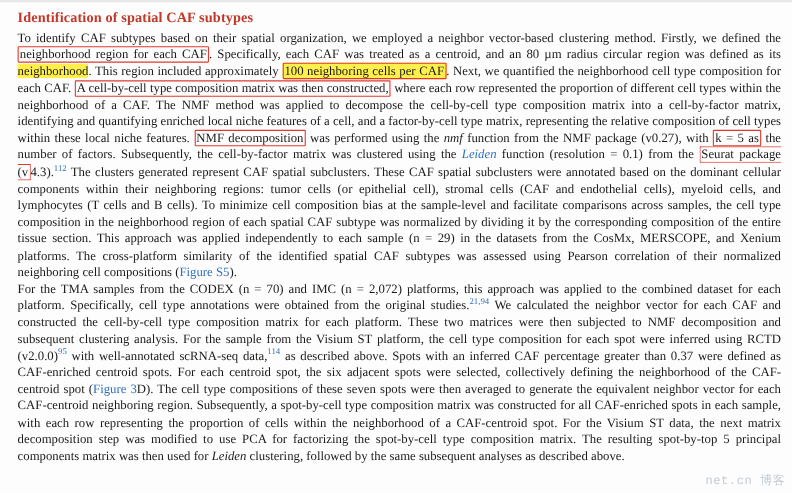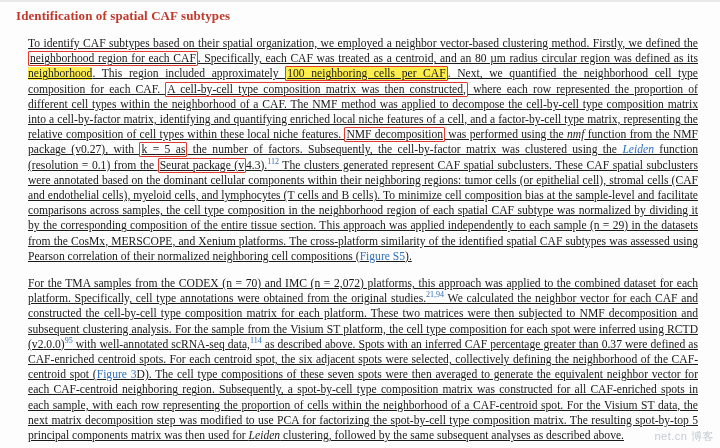--- a/index.html
+++ b/index.html
@@ -40,23 +40,22 @@
   }
   .body-text {
     font-size: 11.6px;
     line-height: 15.2px;
     color: #1a1a1a;
     text-align: justify;
     margin: 0 0 0 2px;
     width: 694px;
   }
   p.para {
-    margin: 12px;
+    margin: 0;
     text-indent: 0;
-    text-decoration: underline;
   }
   p.para + p.para {
     margin-top: 0;
   }
   .indent {
     text-indent: 16px;
   }
   
   .hl-yellow {
     background: #ffef4d;
@@ -82,21 +81,21 @@
   }
   .ital {
     font-style: italic;
   }
   .watermark {
     position: absolute;
     right: 6px;
     bottom: 4px;
     font-size: 11px;
     color: #b9c3cc;
-    font-family: Liberation Sans, sans-serif;
+    font-family: Liberation Mono, monospace;
     letter-spacing: 0.5px;
     opacity: 0.85;
     pointer-events: none;
     white-space: nowrap;
   }
 </style>
 </head>
 <body>
 
 <div class="page">

